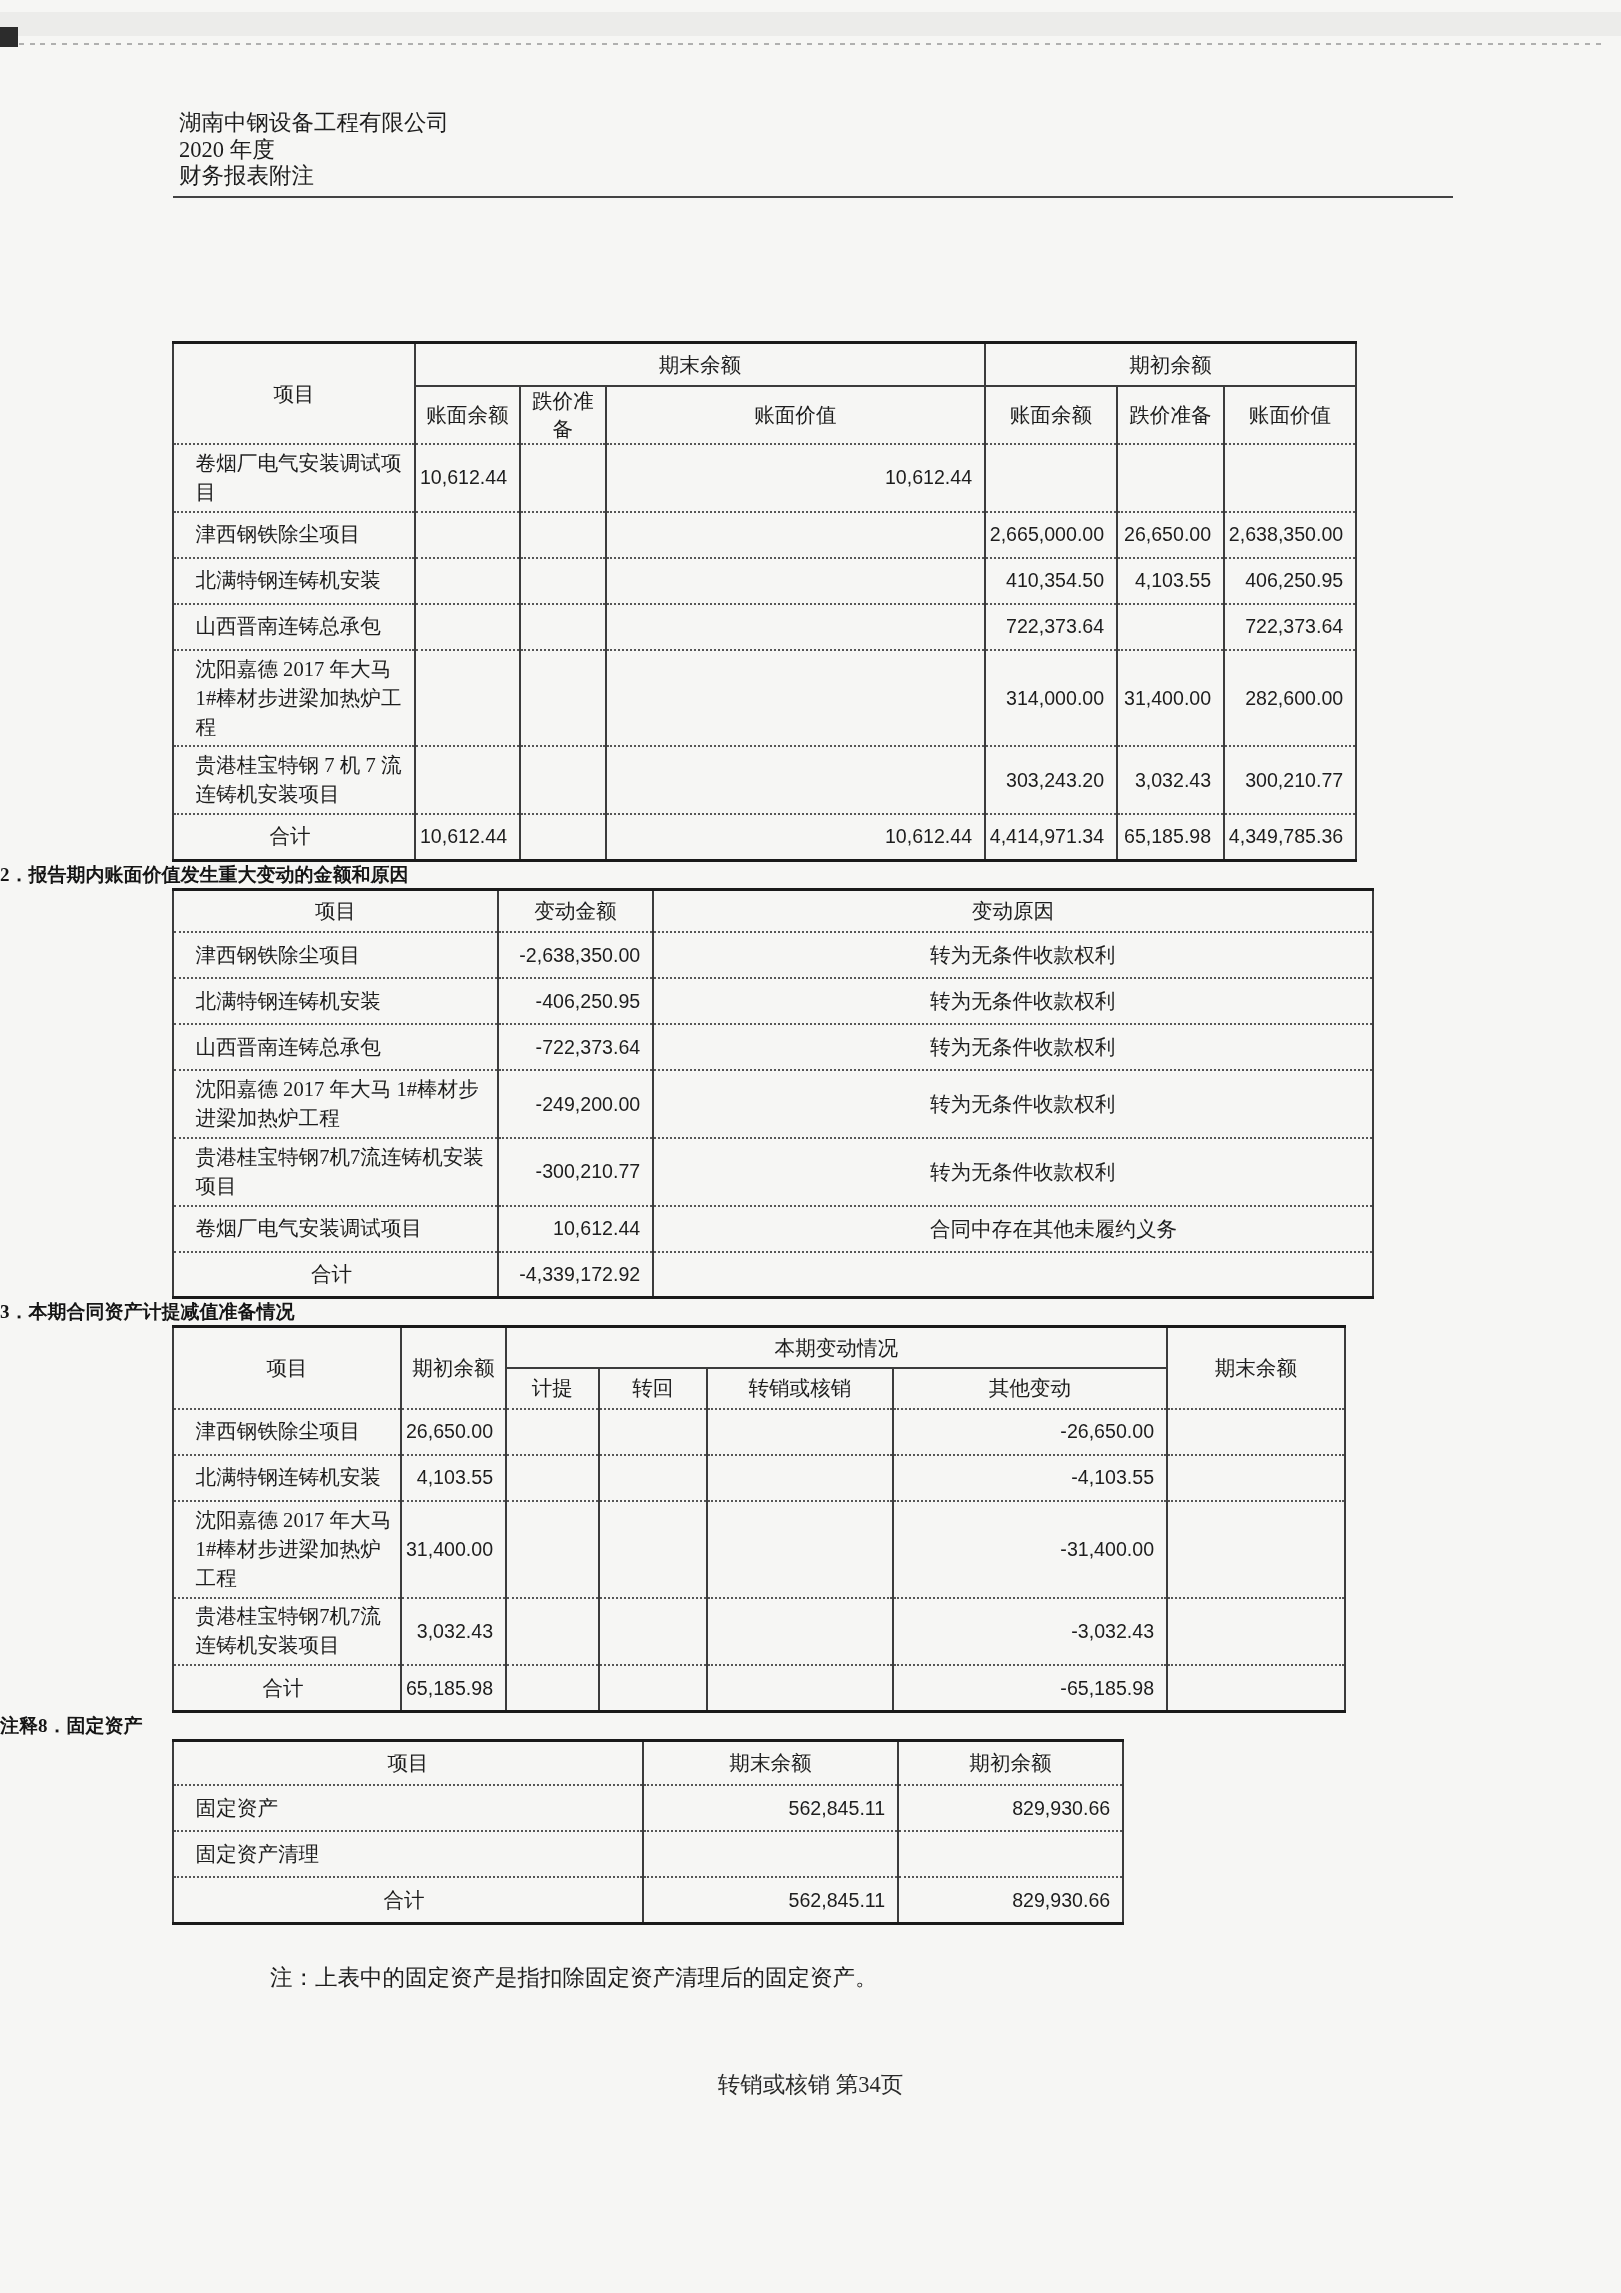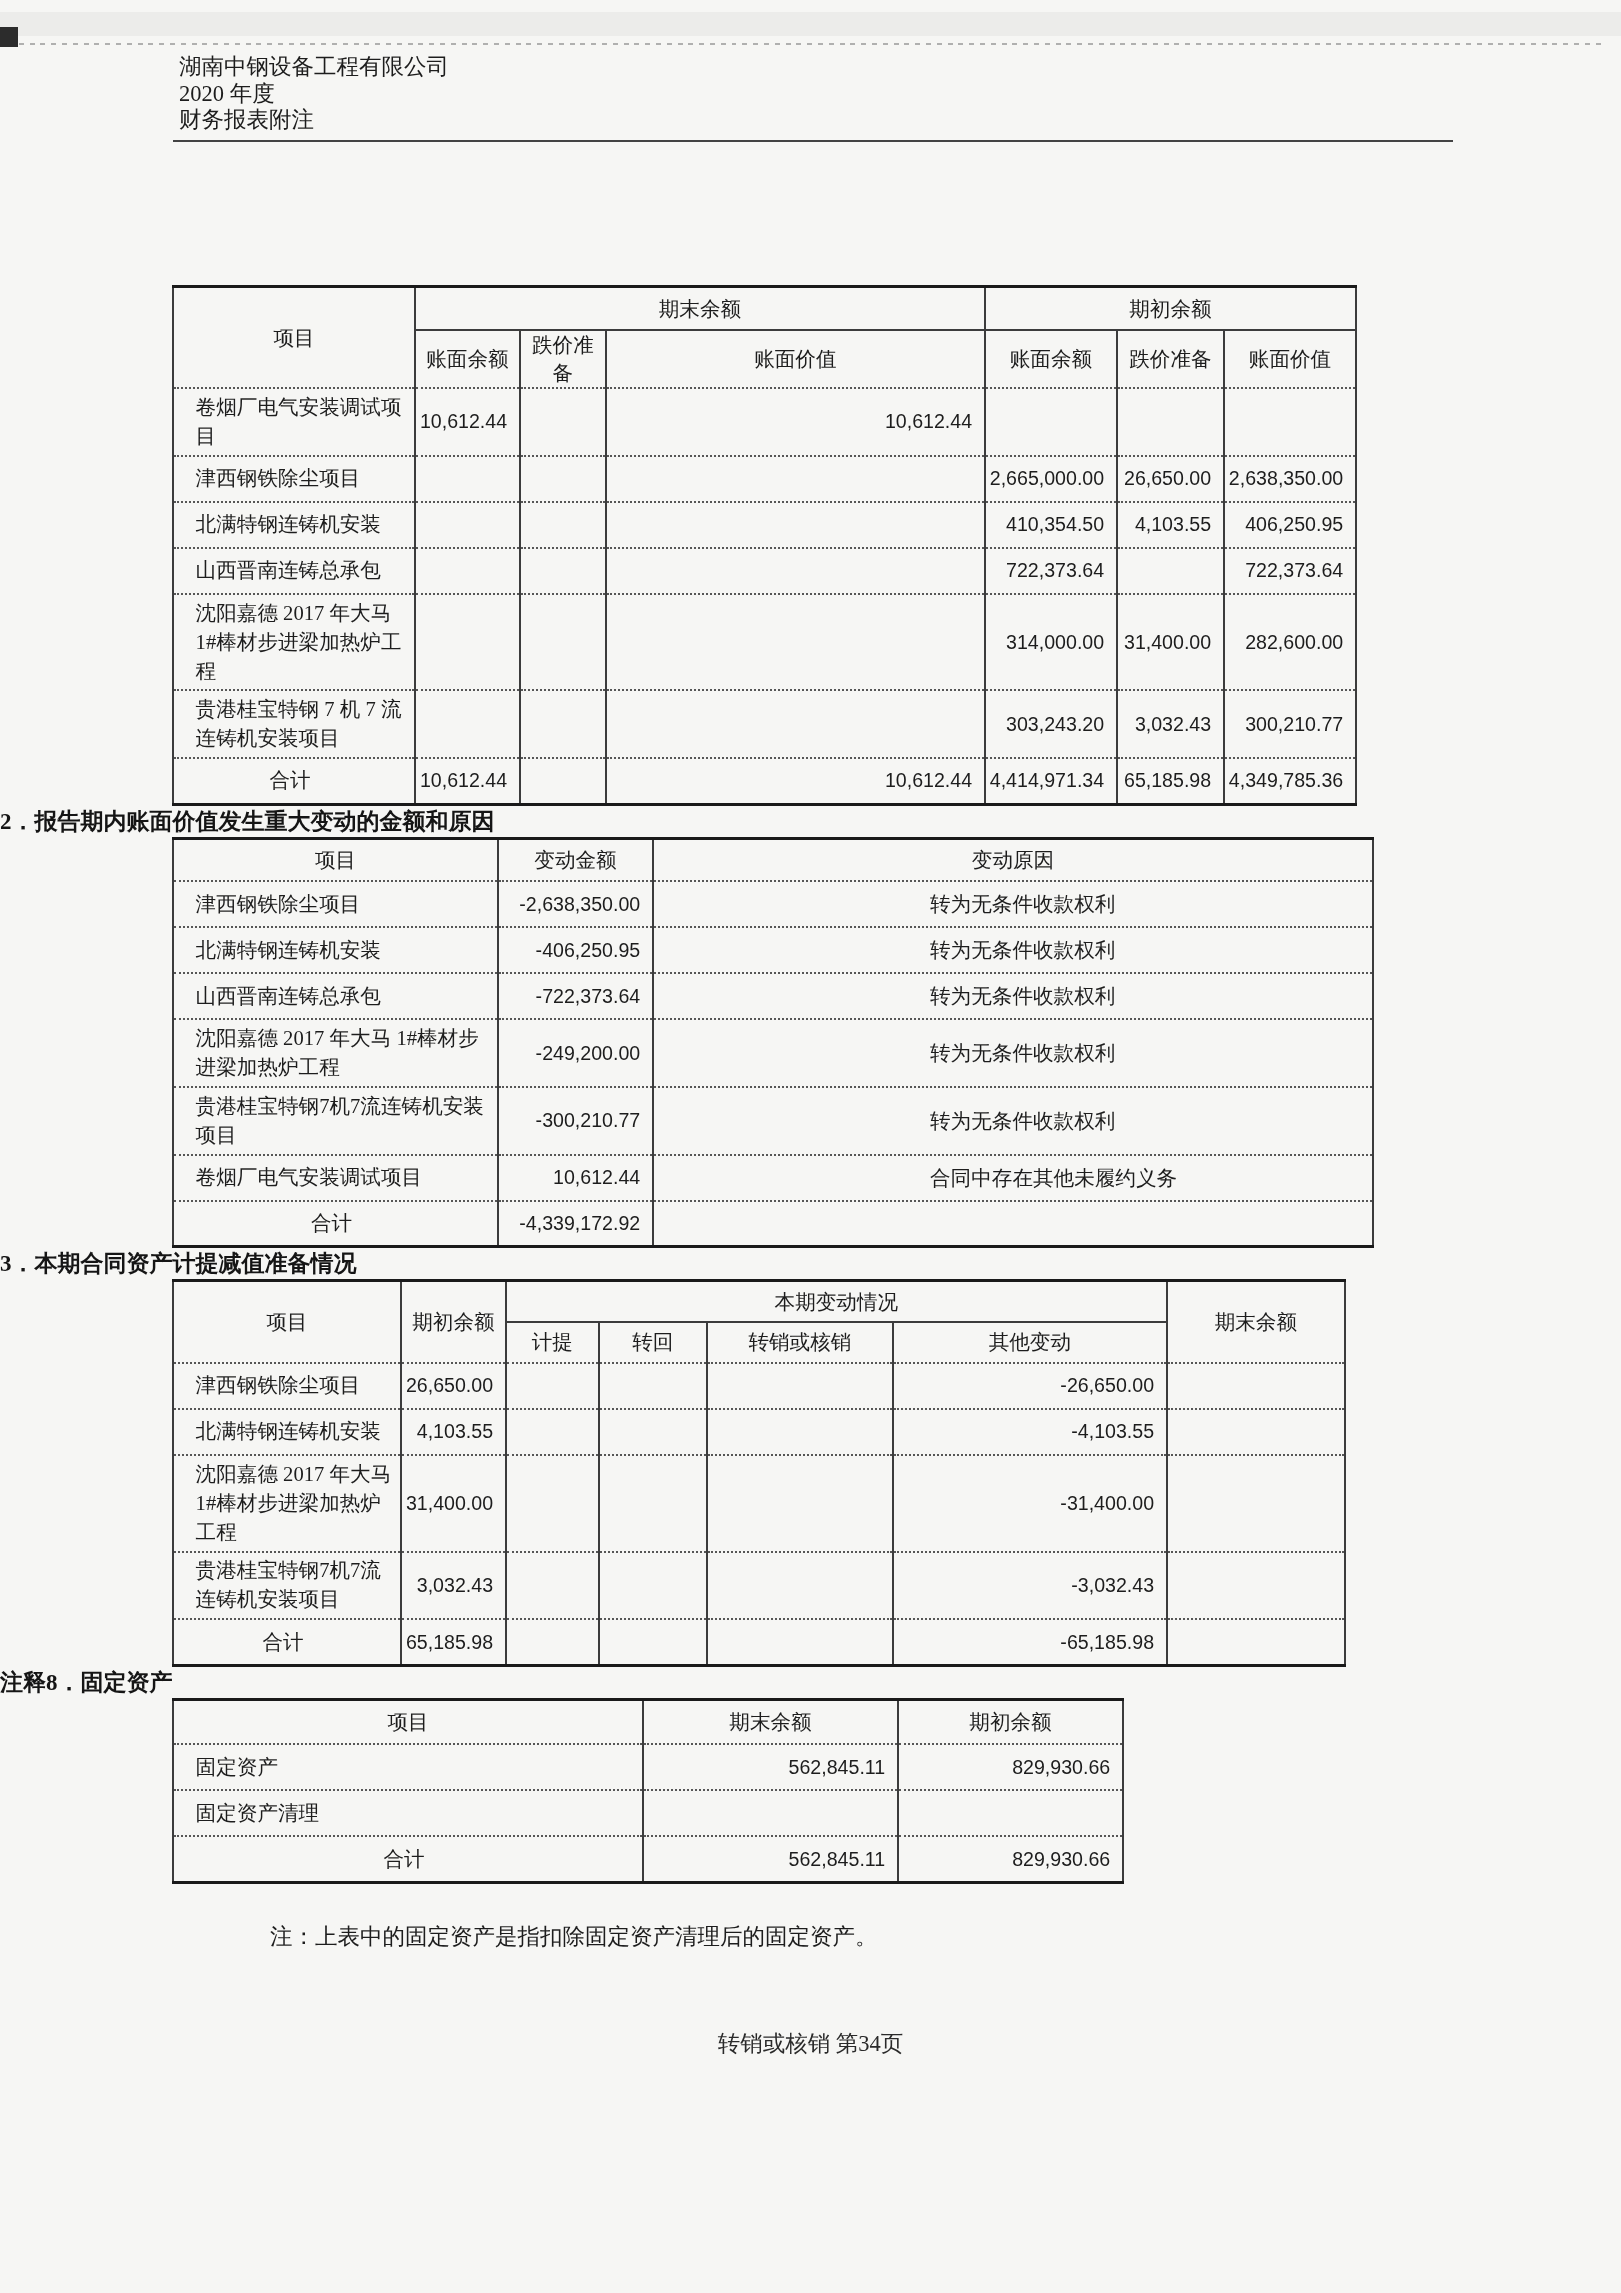--- a/index.html
+++ b/index.html
@@ -9,25 +9,25 @@
     font-family:"Liberation Serif","DejaVu Serif",serif;
     color:#1d1d1d;
     overflow:hidden;
   }
   
   .top-band { position:absolute; top:11.8px; left:0; width:1621px; height:24.5px; background:#eCecea; }
   .top-scanline { position:absolute; top:43px; left:7.8px; width:1598px; height:2px;
     background:repeating-linear-gradient(90deg,#8a8a8a 0 4.9px, transparent 4.9px 10.8px); opacity:.65; }
   .corner-mark { position:absolute; top:26.5px; left:0; width:17.6px; height:20.6px; background:#2c2c2c; }
 
-  .doc-header { padding-top:54px; margin-left:179px; font-size:22.5px; line-height:26.5px; }
+  .doc-header { padding-top:110px; margin-left:179px; font-size:22.5px; line-height:26.5px; }
   .doc-header div { white-space:pre; }
   .header-rule { margin:6.9px 0 0 173px; width:1280px; border-top:2.9px solid #434343; }
 
-  h3.sec { font-weight:bold; font-size:23px; margin:0; color:#151515; }
+  h3.sec { font-weight:bold; font-size:19px; margin:0; color:#151515; }
   .sec-2 { margin:41px 0 13.7px 304px; }
   .sec-3 { margin:51px 0 15.7px 304px; }
   .sec-8 { margin:49px 0 15.7px 270px; }
 
   table {
     border-collapse:collapse; table-layout:fixed;
     margin-left:172px;
     font-size:20.6px;
     border:2px solid #3c3c3c;
     border-top:3.9px solid #1a1a1a;

